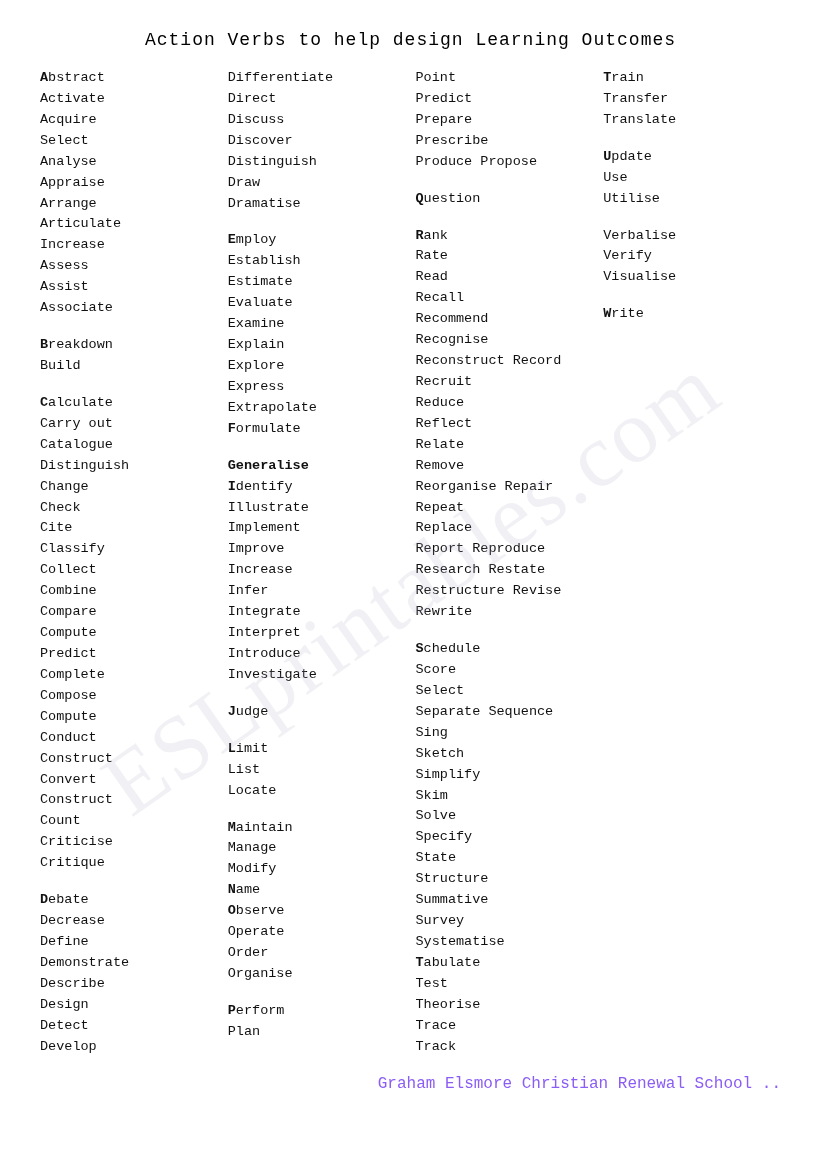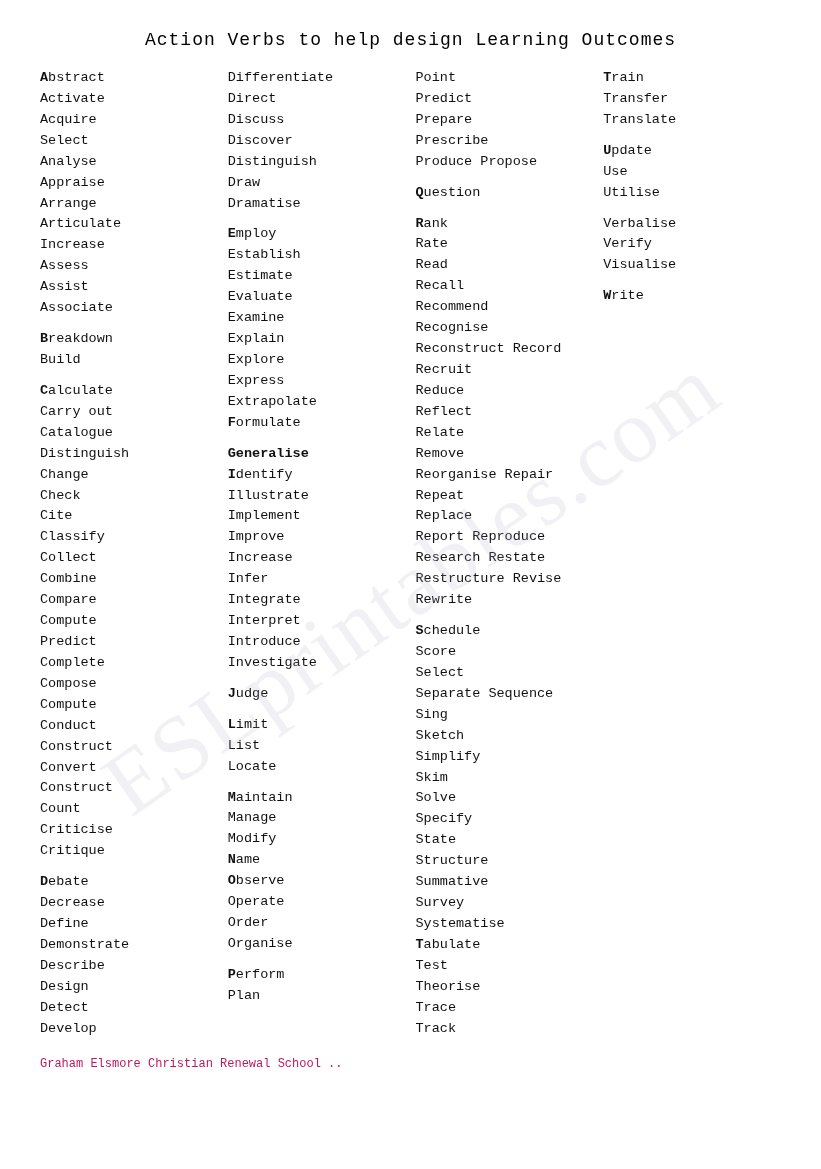--- a/index.html
+++ b/index.html
@@ -32,40 +32,40 @@
       flex-direction: column;
     }
     .word {
       display: block;
       color: #111;
     }
     .word .initial {
       font-weight: bold;
     }
     .section-gap {
-      margin-top: 10px;
+      margin-top: 16px;
     }
     .watermark {
       position: absolute;
       top: 50%;
       left: 50%;
       transform: translate(-50%, -50%) rotate(-35deg);
       font-size: 90px;
       color: rgba(180,180,200,0.18);
       font-family: serif;
       white-space: nowrap;
       pointer-events: none;
       user-select: none;
       letter-spacing: 2px;
       z-index: 10;
     }
     .footer {
-      text-align: left;
-      font-size: 12px;
-      color: #be185d;
+      text-align: right;
+      font-size: 16px;
+      color: #8b5cf6;
       margin-top: 18px;
       font-family: 'Courier New', Courier, monospace;
     }
   </style>
 </head>
 <body>
 
 <div>
   <h1>Action Verbs to help design Learning Outcomes</h1>
 

